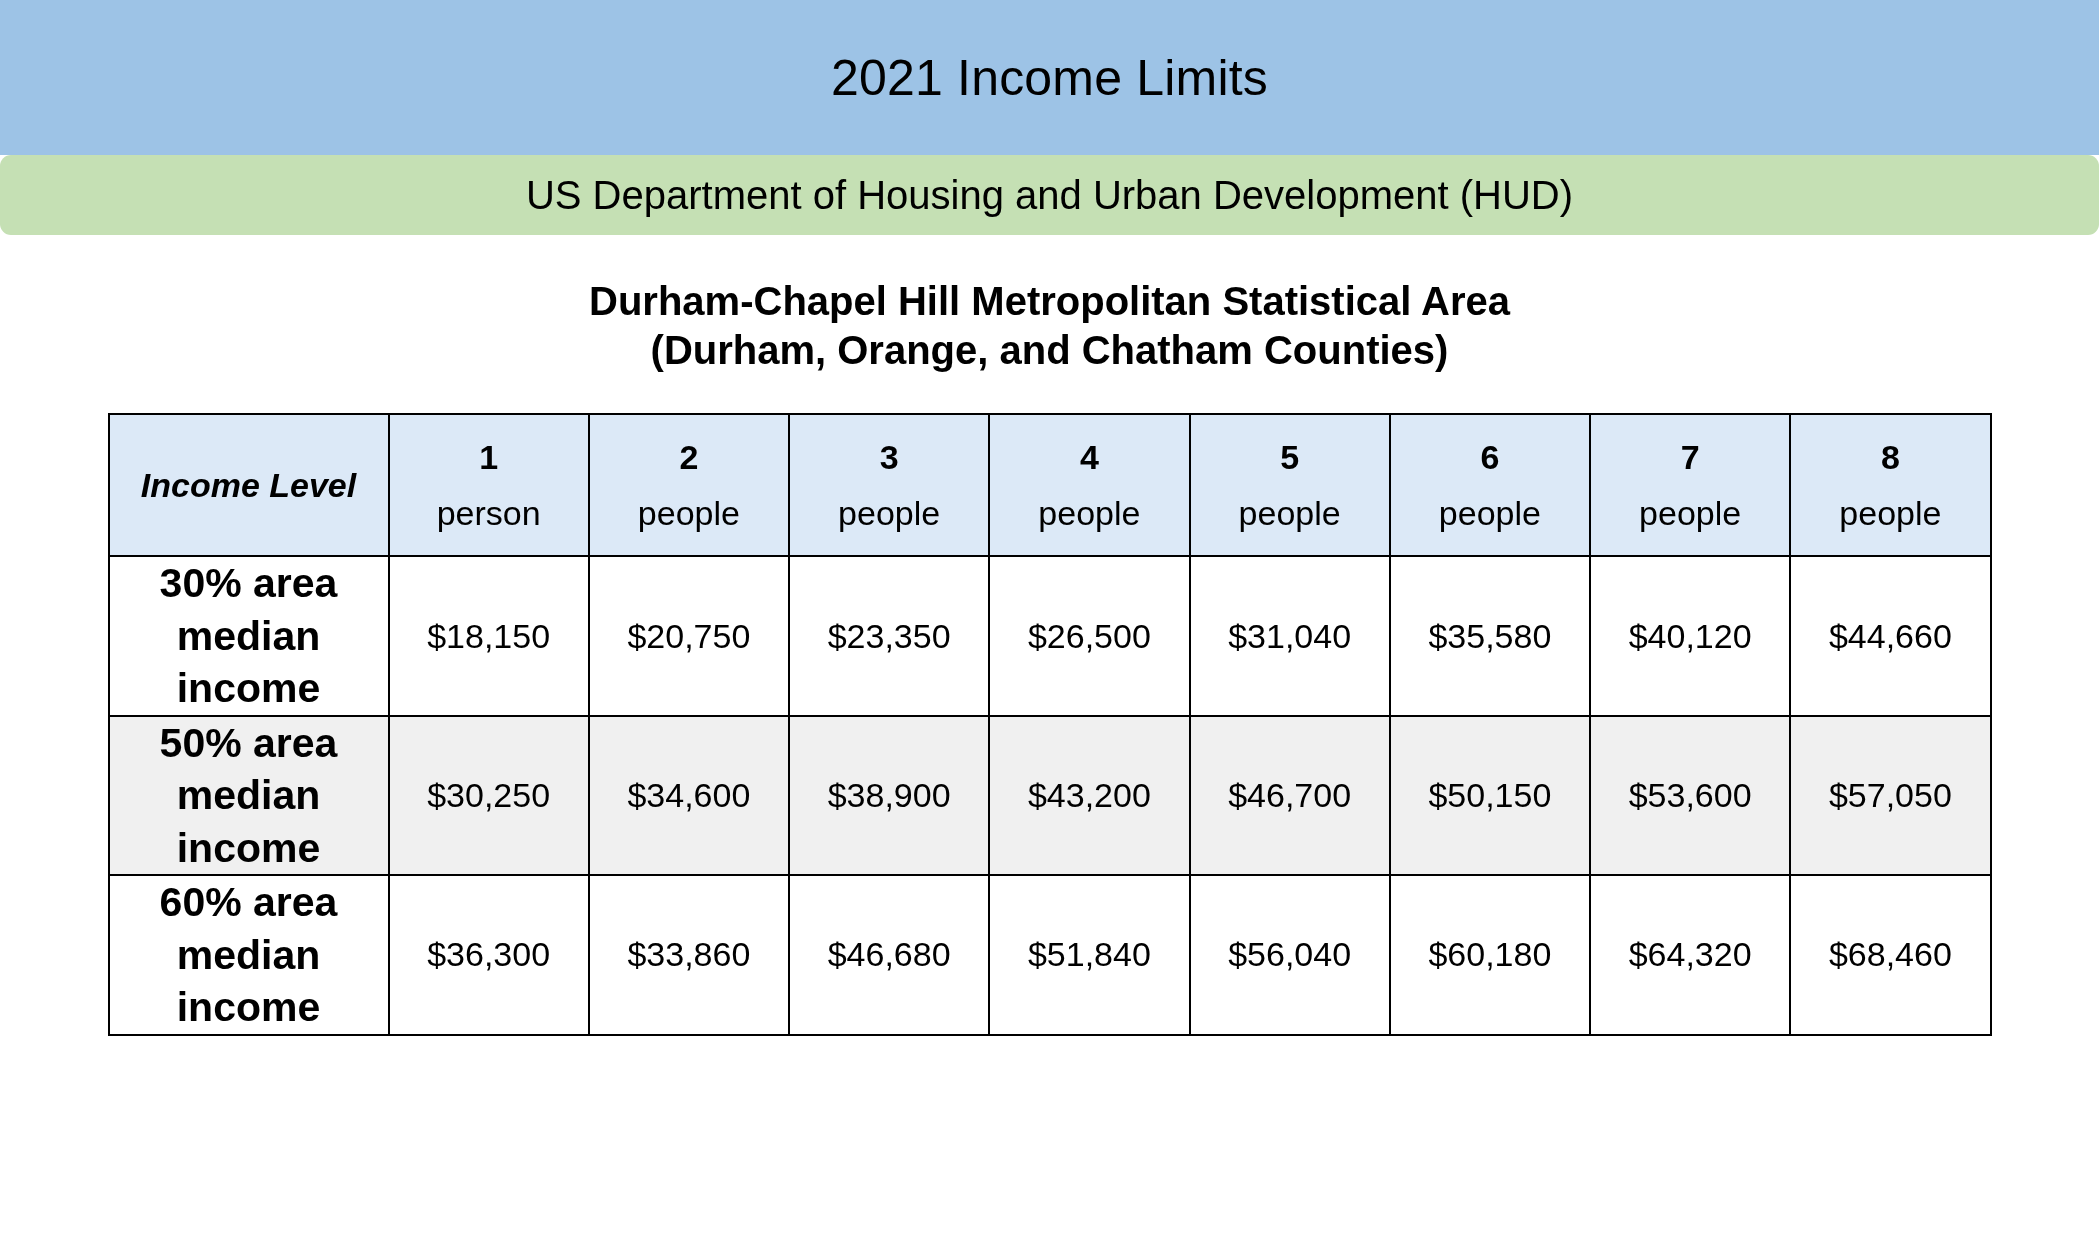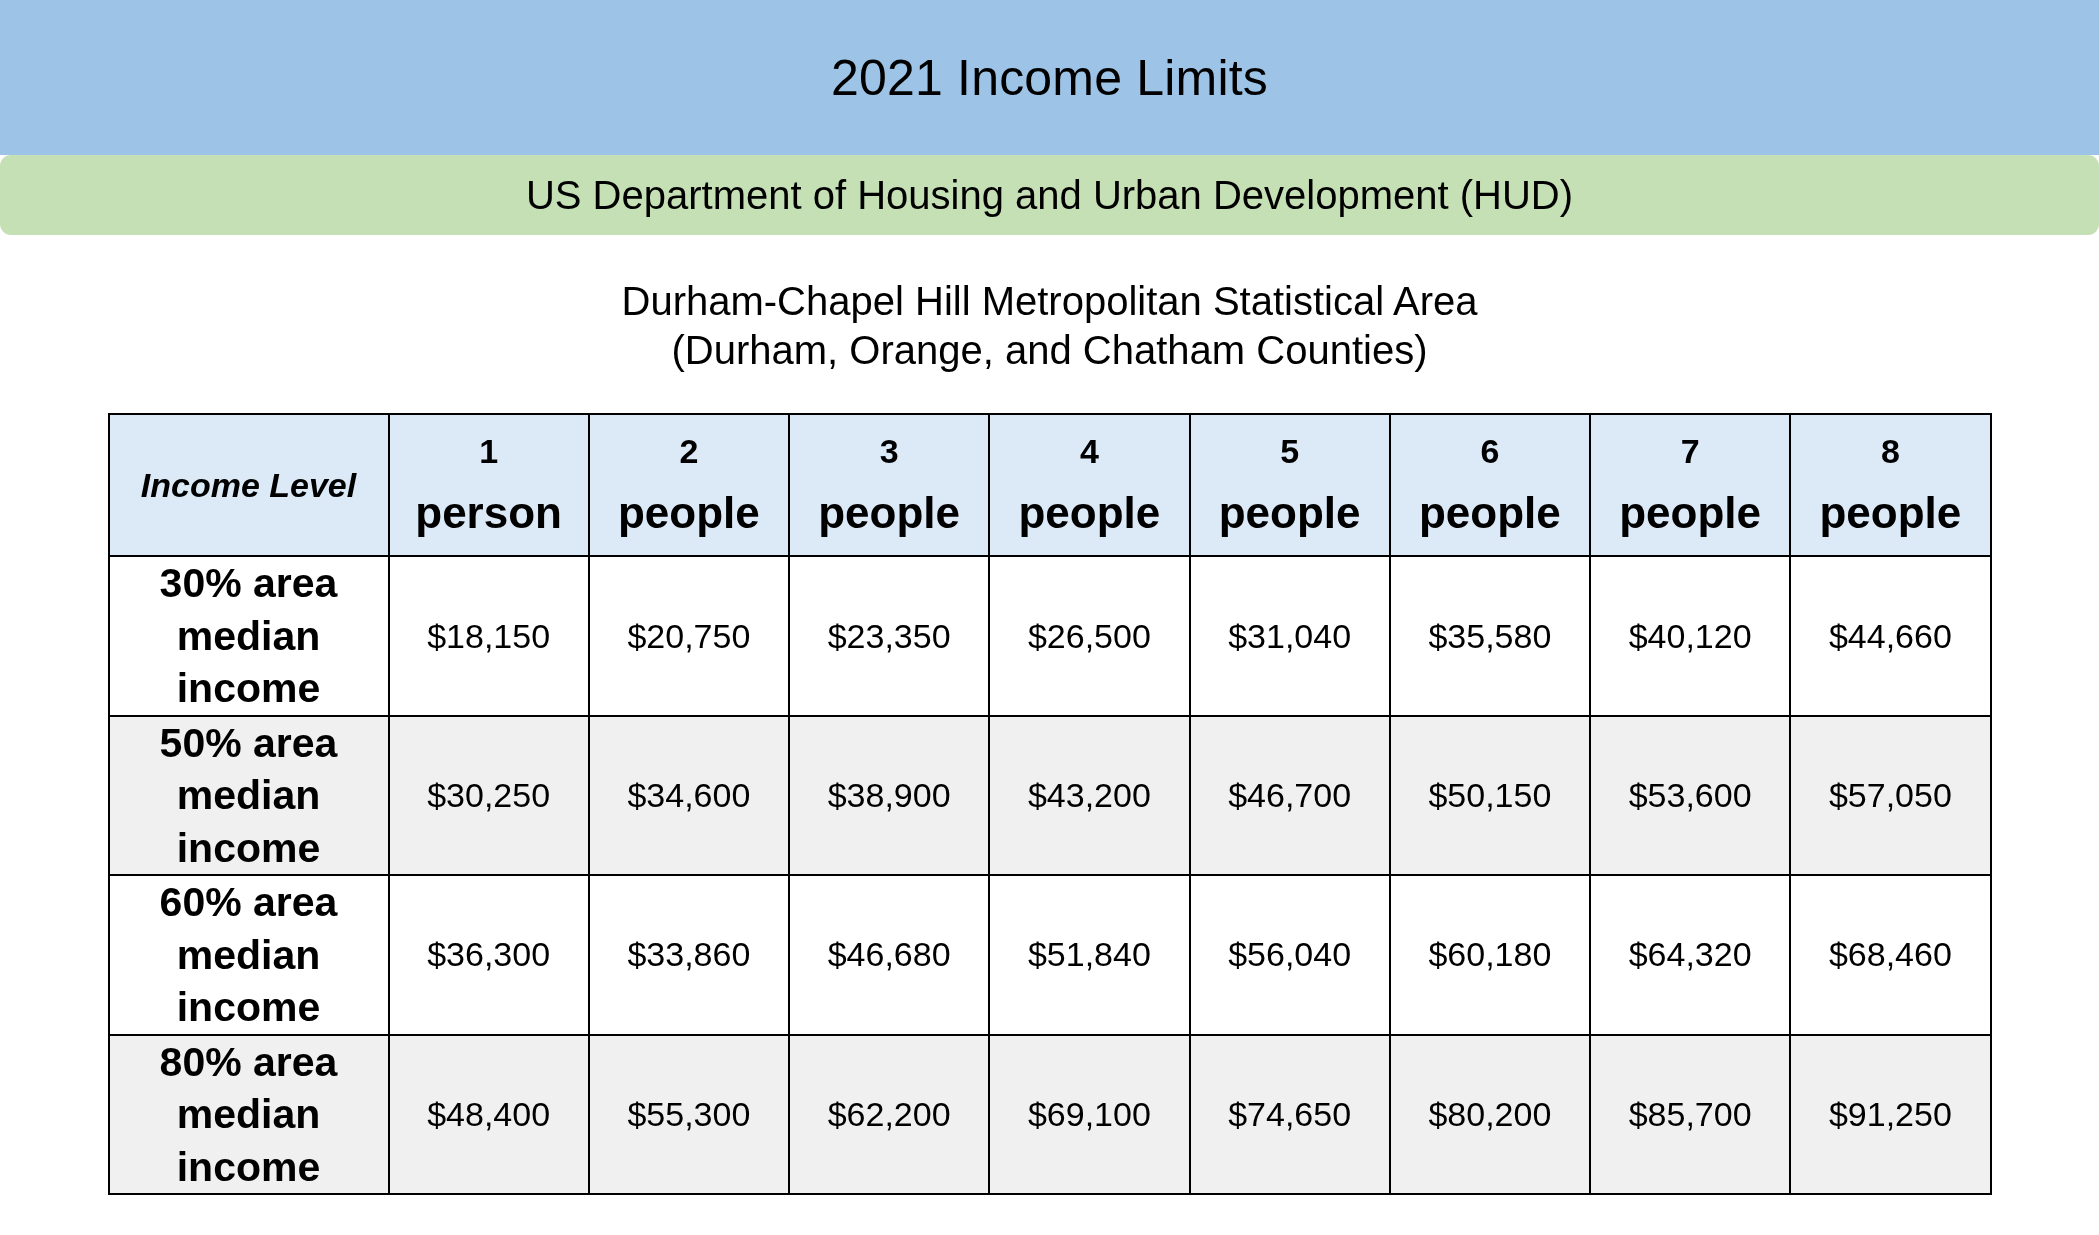--- a/index.html
+++ b/index.html
@@ -50,21 +50,21 @@
     line-height: 1;
     color: #000000;
   }
   .area-block {
     margin-top: 42px;
     text-align: center;
     line-height: 1.23;
   }
   .area-line {
     font-size: 40px;
-    font-weight: 400;
+    font-weight: 700;
     color: #000000;
   }
   .table-wrap {
     margin: 38px auto 0 auto;
     width: 1884px;
   }
   table.limits {
     border-collapse: collapse;
     table-layout: fixed;
     width: 1884px;
@@ -89,22 +89,22 @@
     font-weight: bold;
     font-size: 33px;
   }
   th.people .num {
     display: block;
     font-size: 34px;
     font-weight: bold;
   }
   th.people .unit {
     display: block;
-    font-size: 44px;
-    font-weight: bold;
+    font-size: 34px;
+    font-weight: normal;
     margin-top: 16px;
   }
   tbody th.rowhead {
     background: #ffffff;
     font-weight: bold;
     font-size: 41px;
     line-height: 1.28;
     width: 278px;
   }
   tbody tr.shaded th.rowhead,
@@ -203,28 +203,17 @@
           <th class="rowhead">60% area median income</th>
           <td>$36,300</td>
           <td>$33,860</td>
           <td>$46,680</td>
           <td>$51,840</td>
           <td>$56,040</td>
           <td>$60,180</td>
           <td>$64,320</td>
           <td>$68,460</td>
         </tr>
-        <tr class="shaded last">
-          <th class="rowhead">80% area median income</th>
-          <td>$48,400</td>
-          <td>$55,300</td>
-          <td>$62,200</td>
-          <td>$69,100</td>
-          <td>$74,650</td>
-          <td>$80,200</td>
-          <td>$85,700</td>
-          <td>$91,250</td>
-        </tr>
       </tbody>
     </table>
   </div>
 
 </div>
 
 </body></html>

